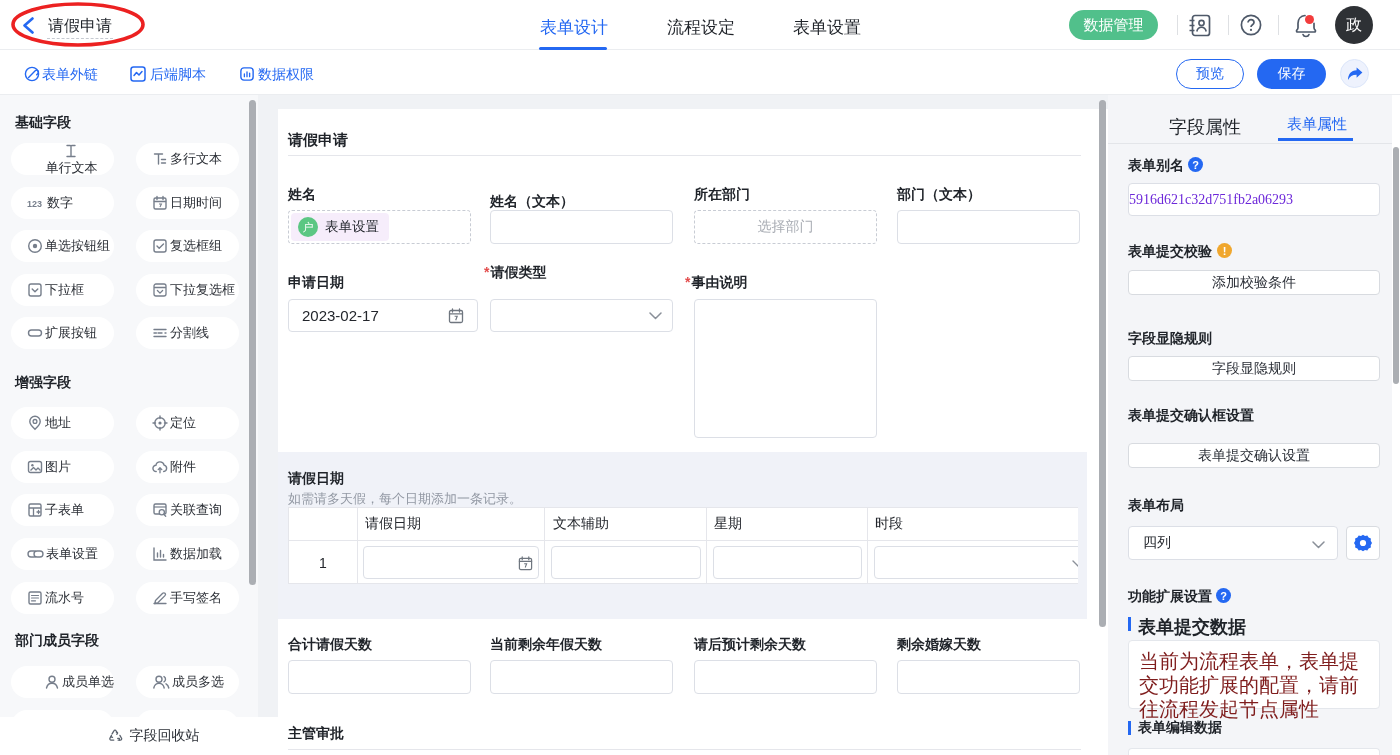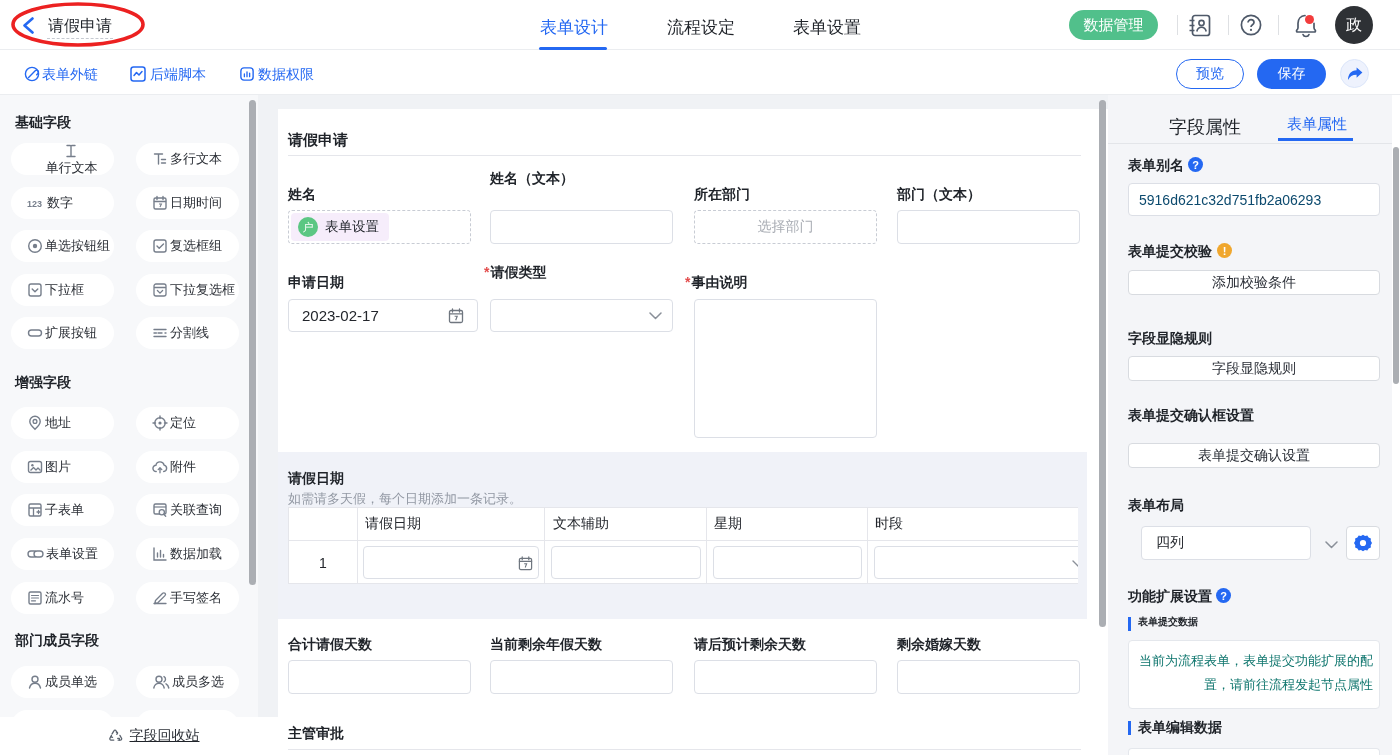--- a/index.html
+++ b/index.html
@@ -238,50 +238,50 @@
     <span>流水号</span>
   </div>
 <div class="pill" style="left:136px;top:582px;">
     <svg width="16" height="16" viewBox="0 0 16 16">
       <path d="M2 13.5h12" stroke="#767e8b" stroke-width="1.3" stroke-linecap="round"></path>
       <path d="M3.5 10.5l7.2-7.2a1.6 1.6 0 0 1 2.3 2.3L5.8 12.8l-3 .7Z" fill="none" stroke="#767e8b" stroke-width="1.3" stroke-linejoin="round"></path>
     </svg>
     <span>手写签名</span>
   </div>
 <div class="sechead" style="left:15px;top:632px;">部门成员字段</div>
-<div class="pill" style="left:11px;top:666px;">
+<div class="pill" style="left:11px;top:666px;justify-content:flex-end;">
     <svg width="16" height="16" viewBox="0 0 16 16">
       <circle cx="8" cy="5.2" r="3" fill="none" stroke="#767e8b" stroke-width="1.4"></circle>
       <path d="M2.5 14c.7-3.2 2.9-4.8 5.5-4.8s4.8 1.6 5.5 4.8" fill="none" stroke="#767e8b" stroke-width="1.4" stroke-linecap="round"></path>
     </svg>
     <span>成员单选</span>
   </div>
 <div class="pill" style="left:136px;top:666px;">
     <svg width="18" height="16" viewBox="0 0 18 16">
       <circle cx="7" cy="5.2" r="3" fill="none" stroke="#767e8b" stroke-width="1.4"></circle>
       <path d="M1.8 14c.6-3 2.7-4.6 5.2-4.6s4.6 1.6 5.2 4.6" fill="none" stroke="#767e8b" stroke-width="1.4" stroke-linecap="round"></path>
       <path d="M12 2.6a3 3 0 0 1 0 5.2M14 9.8c1.5.8 2.4 2.2 2.8 4.2" fill="none" stroke="#767e8b" stroke-width="1.4" stroke-linecap="round"></path>
     </svg>
     <span>成员多选</span>
   </div>
 <div class="pill" style="left:11px;top:710px;"></div>
 <div class="pill" style="left:136px;top:710px;"></div>
-<div class="abs" style="left:0px;top:717px;width:306px;height:38px;background:#fff;display:flex;align-items:center;justify-content:center;gap:7px;text-decoration:underline;">
+<div class="abs" style="left:0px;top:717px;width:306px;height:38px;background:#fff;display:flex;align-items:center;justify-content:center;gap:7px;">
 <svg width="16" height="16" viewBox="0 0 16 16">
       <path d="M5.1 5.9L6.9 2.8a1.25 1.25 0 0 1 2.2 0l1.2 2.1M12.9 7.4l1.6 2.8a1.25 1.25 0 0 1-1.1 1.9h-2.3M6.8 12.1H4.1a1.25 1.25 0 0 1-1.1-1.9l1.2-2" fill="none" stroke="#5b636e" stroke-width="1.3" stroke-linecap="round" stroke-linejoin="round"></path>
       <path d="M9.2 4l1.5.9-.9 1.5M12.5 12.1l-.1-1.8-1.7.1M4.5 7.2l-.6 1.7 1.7.5" fill="none" stroke="#5b636e" stroke-width="1.2" stroke-linecap="round" stroke-linejoin="round"></path>
     </svg>
 <span style="font-size:14px;color:#2b2f36;">字段回收站</span>
   </div>
 
 <div class="whitepanel"></div>
 <div class="abs" style="left:288px;top:131px;font-size:15px;font-weight:700;">请假申请</div>
 <div class="abs" style="left:288px;top:155px;width:793px;height:1px;background:#e5e6eb;"></div>
 <div class="flabel" style="left:288px;top:186px;">姓名</div>
-<div class="flabel" style="left:490px;top:170px;">姓名（文本）</div>
+<div class="flabel" style="left:490px;top:193px;">姓名（文本）</div>
 <div class="flabel" style="left:694px;top:186px;">所在部门</div>
 <div class="flabel" style="left:897px;top:186px;">部门（文本）</div>
 <div class="fdash" style="left:288px;top:210px;width:183px;height:34px;"></div>
 <div class="abs" style="left:291px;top:213px;width:98px;height:28px;background:#f6edfb;border-radius:4px;display:flex;align-items:center;">
   <div style="width:20px;height:20px;border-radius:50%;background:#5bc783;color:#fff;font-size:11px;display:flex;align-items:center;justify-content:center;margin-left:7px;">户</div>
   <span style="font-size:13.5px;color:#1f2329;margin-left:7px;">表单设置</span>
 </div>
 <div class="finput" style="left:490px;top:210px;width:183px;height:34px;"></div>
 <div class="fdash" style="left:694px;top:210px;width:183px;height:34px;display:flex;align-items:center;justify-content:center;font-size:14px;color:#a9adb4;">选择部门</div>
 <div class="finput" style="left:897px;top:210px;width:183px;height:34px;"></div>
@@ -344,48 +344,48 @@
 <div class="flabel" style="left:288px;top:725px;">主管审批</div>
 <div class="abs" style="left:288px;top:749px;width:793px;height:1px;background:#e5e6eb;"></div>
 
 <div class="abs" style="left:1169px;top:115px;font-size:18px;color:#1f2329;">字段属性</div>
 <div class="abs" style="left:1287px;top:115px;font-size:15px;color:#2468f2;">表单属性</div>
 <div class="abs" style="left:1278px;top:138px;width:75px;height:3px;background:#2468f2;"></div>
 <div class="abs" style="left:1108px;top:143px;width:284px;height:1px;background:#e3e5e9;"></div>
 <div class="plabel" style="left:1128px;top:157px;">表单别名</div>
 <div class="qicon" style="left:1188px;top:157px;">?</div>
 <div class="finput" style="left:1128px;top:183px;width:252px;height:33px;display:flex;align-items:center;">
-    <span style="margin-left:10px;font-size:14px;color:#0c4a6e;">5916d621c32d751fb2a06293</span>
+    <span style="font-size:14px;color:#6d28d9;font-family:Liberation Serif, serif;">5916d621c32d751fb2a06293</span>
   </div>
 <div class="plabel" style="left:1128px;top:243px;">表单提交校验</div>
 <div class="qicon" style="left:1217px;top:243px;background:#f0a72e;">!</div>
 <div class="pbtn" style="top:270px;">添加校验条件</div>
 <div class="plabel" style="left:1128px;top:330px;">字段显隐规则</div>
 <div class="pbtn" style="top:356px;">字段显隐规则</div>
 <div class="plabel" style="left:1128px;top:407px;">表单提交确认框设置</div>
 <div class="pbtn" style="top:443px;">表单提交确认设置</div>
 <div class="plabel" style="left:1128px;top:497px;">表单布局</div>
-<div class="finput" style="left:1128px;top:526px;width:170px;height:34px;display:flex;align-items:center;margin-left:13px;">
+<div class="finput" style="left:1128px;top:526px;width:210px;height:34px;display:flex;align-items:center;">
     <span style="margin-left:14px;font-size:14px;color:#23262c;">四列</span>
 <svg class="abs" style="left:183px;top:14px;" width="13" height="8" viewBox="0 0 13 8">
       <path d="M1 1l5.5 5.5L12 1" fill="none" stroke="#8a9099" stroke-width="1.5" stroke-linecap="round" stroke-linejoin="round"></path>
     </svg>
   </div>
 <div class="abs" style="left:1346px;top:526px;width:34px;height:34px;background:#fff;border:1px solid #d8dbe0;border-radius:4px;display:flex;align-items:center;justify-content:center;">
 <svg width="18" height="18" viewBox="0 0 18 18">
       <path d="M9 0.8l2 1.2 2.3-.4 1.3 2 2.3.8-.2 2.4L18 9l-1.3 2.2.2 2.4-2.3.8-1.3 2-2.3-.4-2 1.2-2-1.2-2.3.4-1.3-2-2.3-.8.2-2.4L0 9l1.3-2.2-.2-2.4 2.3-.8 1.3-2 2.3.4Z" fill="#2468f2"></path>
       <circle cx="9" cy="9" r="3.1" fill="#fff"></circle>
     </svg>
   </div>
 <div class="plabel" style="left:1128px;top:588px;">功能扩展设置</div>
 <div class="qicon" style="left:1216px;top:588px;">?</div>
 <div class="abs" style="left:1128px;top:617px;width:3px;height:14px;background:#2468f2;"></div>
-<div class="abs" style="left:1138px;top:615px;font-size:10px;font-weight:700;">表单提交数据</div>
+<div class="abs" style="left:1138px;top:615px;font-size:18px;font-weight:700;">表单提交数据</div>
 <div class="abs" style="left:1128px;top:640px;width:252px;height:69px;background:#fff;border:1px solid #e4e7ec;border-radius:4px;"></div>
-<div class="abs" style="left:1139px;top:649px;width:234px;font-size:13px;line-height:24px;color:#0f766e;text-align:right;">当前为流程表单，表单提交功能扩展的配置，请前往流程发起节点属性</div>
+<div class="abs" style="left:1139px;top:649px;width:234px;font-size:20px;line-height:24px;color:#7f1d1d;">当前为流程表单，表单提交功能扩展的配置，请前往流程发起节点属性</div>
 <div class="abs" style="left:1128px;top:721px;width:3px;height:14px;background:#2468f2;"></div>
 <div class="abs" style="left:1138px;top:719px;font-size:14px;font-weight:700;">表单编辑数据</div>
 <div class="abs" style="left:1128px;top:748px;width:252px;height:10px;background:#fff;border:1px solid #e4e7ec;border-bottom:none;border-radius:4px 4px 0 0;"></div>
 
 <div class="thumb" style="left:249px;top:100px;width:7px;height:485px;"></div>
 <div class="thumb" style="left:1099px;top:100px;width:7px;height:527px;"></div>
 <div class="abs" style="left:1392px;top:95px;width:8px;height:660px;background:#fff;"></div>
 <div class="thumb" style="left:1393px;top:147px;width:6px;height:237px;"></div>
 
 </body></html>

